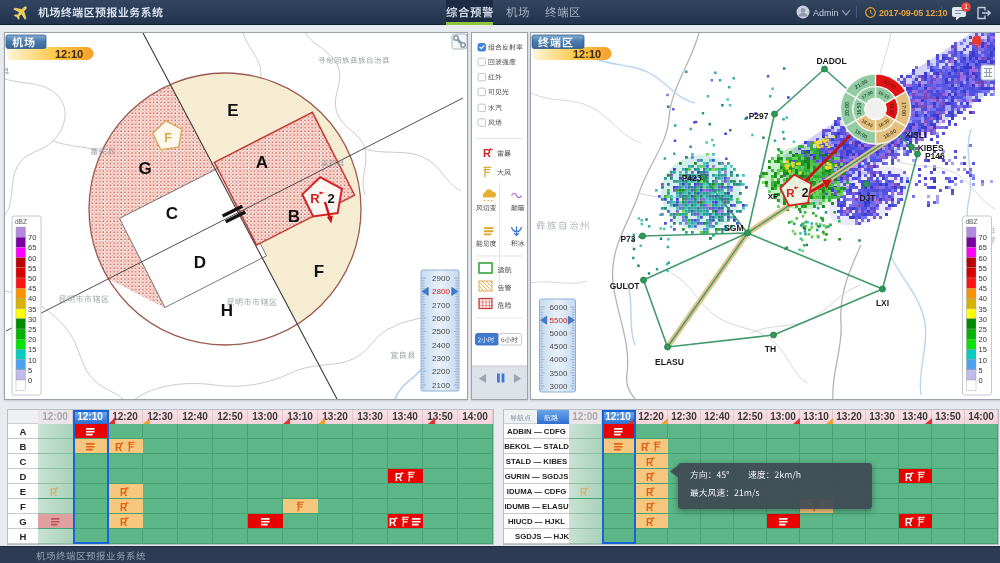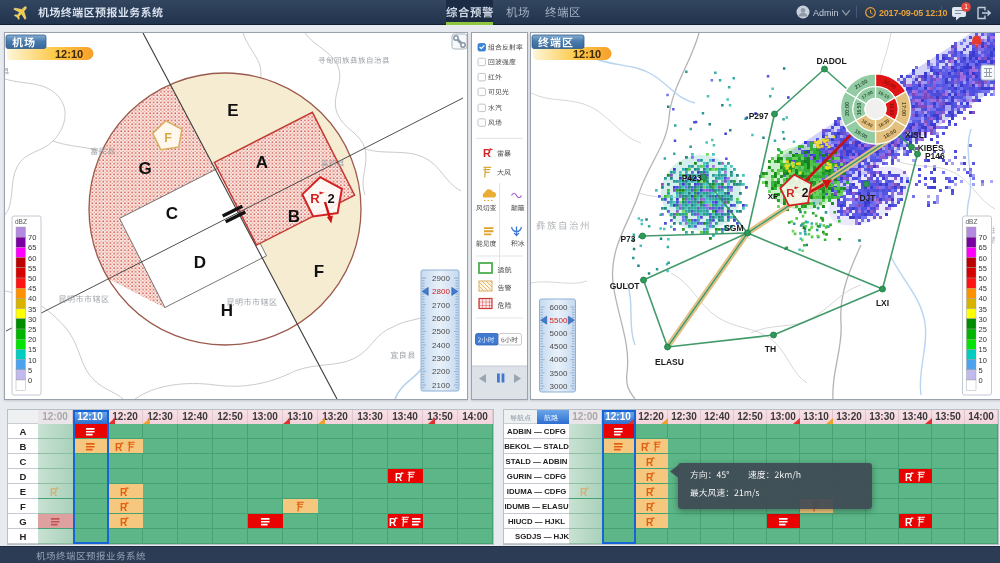--- a/index.html
+++ b/index.html
@@ -956,21 +956,21 @@
       <svg width="22" height="12" style="position:absolute;left:50%;top:1.5px;margin-left:-11px">
         <g transform="translate(0 0.5) scale(0.954545)">
           <text x="0" y="9.5" font-size="10.5" font-weight="bold" fill="#e06010">R</text>
           <path d="M6.2 0.8 L10 1.7 L6.2 3.1 Z" fill="#e06010"></path>
         </g>
         <g transform="translate(11.5 0.5) scale(0.954545)">
           <path d="M2.6 10.4 L3.3 0.8 M1.4 0.8 h7.4 M1.2 2.9 h6.8 M2.9 5.6 h4.4" stroke="#e06010" stroke-width="1.25" fill="none"></path>
         </g>
       </svg>
     </div>
-    <div class="abs" style="left:0;top:44px;width:65px;height:15px;background:#fff;border-bottom:1px solid #c4cad0;font-size:7.8px;font-weight:bold;color:#222;text-align:center;line-height:15px;white-space:nowrap">STALD — ADBIN</div>
+    <div class="abs" style="left:0;top:44px;width:65px;height:15px;background:#fff;border-bottom:1px solid #c4cad0;font-size:7.8px;font-weight:bold;color:#222;text-align:center;line-height:15px;white-space:nowrap">STALD — KIBES</div>
     <div class="abs" style="left:65px;top:44px;width:33px;height:15px;background:linear-gradient(90deg,#c9e2d3,#a9d1ba);border-bottom:1px solid #8fbfa2"></div>
     <div class="abs" style="left:98px;top:44px;width:33px;height:15px;background:#5cb687;border-bottom:1px solid #44a273;border-right:1px solid #44a273"></div>
     <div class="abs" style="left:131px;top:44px;width:33px;height:15px;background:#5cb687;border-bottom:1px solid #44a273;border-right:1px solid #44a273"></div>
     <div class="abs" style="left:164px;top:44px;width:33px;height:15px;background:#5cb687;border-bottom:1px solid #44a273;border-right:1px solid #44a273"></div>
     <div class="abs" style="left:197px;top:44px;width:33px;height:15px;background:#5cb687;border-bottom:1px solid #44a273;border-right:1px solid #44a273"></div>
     <div class="abs" style="left:230px;top:44px;width:33px;height:15px;background:#5cb687;border-bottom:1px solid #44a273;border-right:1px solid #44a273"></div>
     <div class="abs" style="left:263px;top:44px;width:33px;height:15px;background:#5cb687;border-bottom:1px solid #44a273;border-right:1px solid #44a273"></div>
     <div class="abs" style="left:296px;top:44px;width:33px;height:15px;background:#5cb687;border-bottom:1px solid #44a273;border-right:1px solid #44a273"></div>
     <div class="abs" style="left:329px;top:44px;width:33px;height:15px;background:#5cb687;border-bottom:1px solid #44a273;border-right:1px solid #44a273"></div>
     <div class="abs" style="left:362px;top:44px;width:33px;height:15px;background:#5cb687;border-bottom:1px solid #44a273;border-right:1px solid #44a273"></div>
@@ -978,21 +978,21 @@
     <div class="abs" style="left:428px;top:44px;width:33px;height:15px;background:#5cb687;border-bottom:1px solid #44a273;border-right:1px solid #44a273"></div>
     <div class="abs" style="left:461px;top:44px;width:33px;height:15px;background:#5cb687;border-bottom:1px solid #44a273;border-right:1px solid #44a273"></div>
     <div class="abs" style="left:131px;top:44px;width:33px;height:15px;background:#f6c87f;border-bottom:1px solid #44a273">
       <svg width="11" height="12" style="position:absolute;left:50%;top:1.5px;margin-left:-5.5px">
         <g transform="translate(0 0.5) scale(0.954545)">
           <text x="0" y="9.5" font-size="10.5" font-weight="bold" fill="#e06010">R</text>
           <path d="M6.2 0.8 L10 1.7 L6.2 3.1 Z" fill="#e06010"></path>
         </g>
       </svg>
     </div>
-    <div class="abs" style="left:0;top:59px;width:65px;height:15px;background:#fff;border-bottom:1px solid #c4cad0;font-size:7.8px;font-weight:bold;color:#222;text-align:center;line-height:15px;white-space:nowrap">GURIN — CDFG</div>
+    <div class="abs" style="left:0;top:59px;width:65px;height:15px;background:#fff;border-bottom:1px solid #c4cad0;font-size:7.8px;font-weight:bold;color:#222;text-align:center;line-height:15px;white-space:nowrap">GURIN — SGDJS</div>
     <div class="abs" style="left:65px;top:59px;width:33px;height:15px;background:linear-gradient(90deg,#c9e2d3,#a9d1ba);border-bottom:1px solid #8fbfa2"></div>
     <div class="abs" style="left:98px;top:59px;width:33px;height:15px;background:#5cb687;border-bottom:1px solid #44a273;border-right:1px solid #44a273"></div>
     <div class="abs" style="left:131px;top:59px;width:33px;height:15px;background:#5cb687;border-bottom:1px solid #44a273;border-right:1px solid #44a273"></div>
     <div class="abs" style="left:164px;top:59px;width:33px;height:15px;background:#5cb687;border-bottom:1px solid #44a273;border-right:1px solid #44a273"></div>
     <div class="abs" style="left:197px;top:59px;width:33px;height:15px;background:#5cb687;border-bottom:1px solid #44a273;border-right:1px solid #44a273"></div>
     <div class="abs" style="left:230px;top:59px;width:33px;height:15px;background:#5cb687;border-bottom:1px solid #44a273;border-right:1px solid #44a273"></div>
     <div class="abs" style="left:263px;top:59px;width:33px;height:15px;background:#5cb687;border-bottom:1px solid #44a273;border-right:1px solid #44a273"></div>
     <div class="abs" style="left:296px;top:59px;width:33px;height:15px;background:#5cb687;border-bottom:1px solid #44a273;border-right:1px solid #44a273"></div>
     <div class="abs" style="left:329px;top:59px;width:33px;height:15px;background:#5cb687;border-bottom:1px solid #44a273;border-right:1px solid #44a273"></div>
     <div class="abs" style="left:362px;top:59px;width:33px;height:15px;background:#5cb687;border-bottom:1px solid #44a273;border-right:1px solid #44a273"></div>

